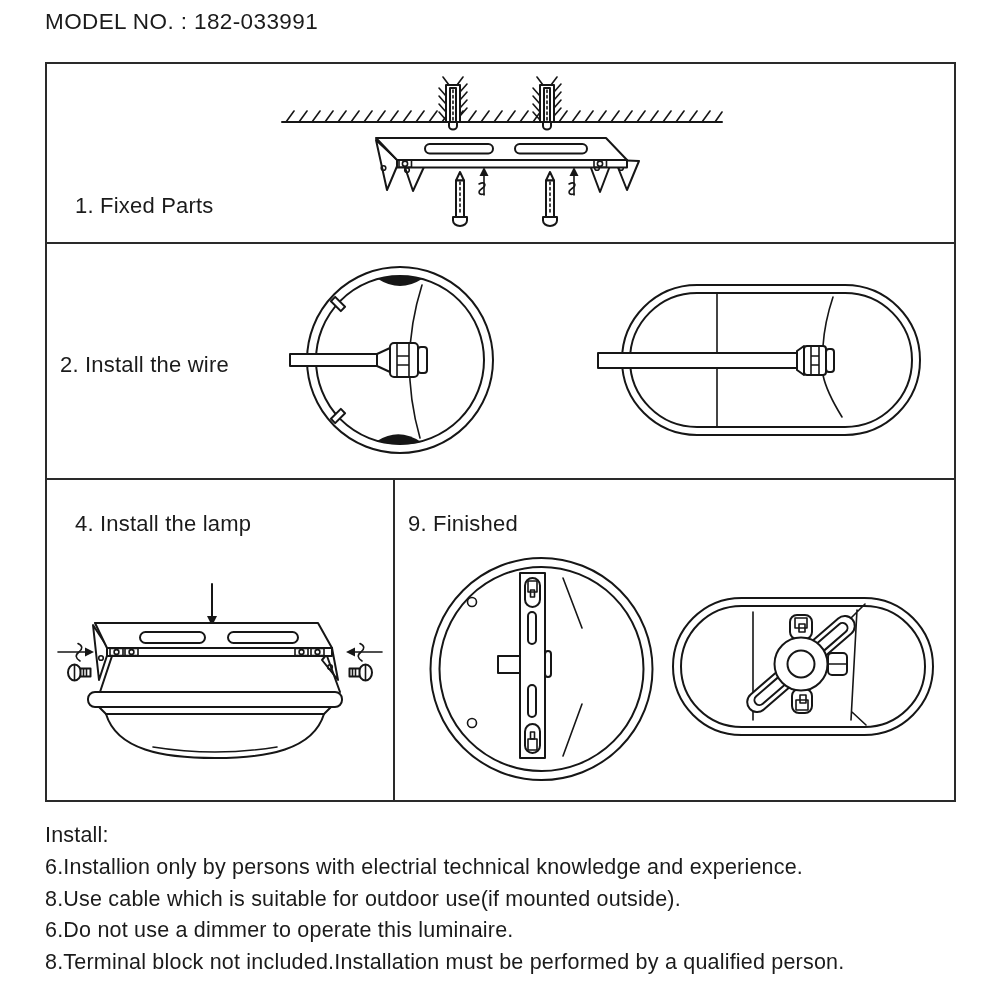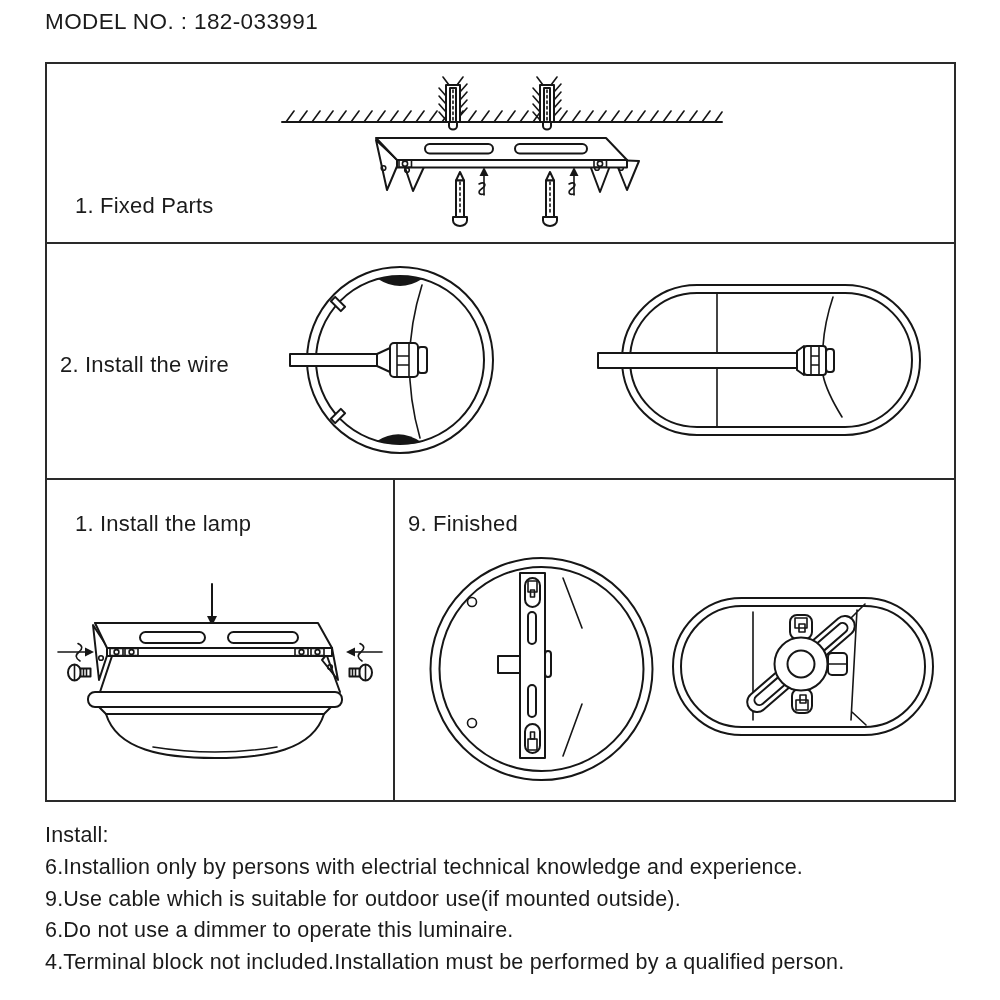--- a/index.html
+++ b/index.html
@@ -37,21 +37,21 @@
     <div class="row1"></div>
     <div class="row2"></div>
     <div class="row3">
       <div class="cell3a"></div>
       <div class="cell3b"></div>
     </div>
   </div>
 
   <div class="step-label lbl1">1. Fixed Parts</div>
   <div class="step-label lbl2">2. Install the wire</div>
-  <div class="step-label lbl3">1. Install the lamp</div>
+  <div class="step-label lbl3">4. Install the lamp</div>
   <div class="step-label lbl4">9. Finished</div>
 
   <svg class="dg" style="left:270px;top:68px" width="460" height="170" viewBox="0 0 460 170">
     <g>
       <path class="s" d="M12,54 H452"></path>
       <path class="t" d="M16,54 l8,-11 M29,54 l8,-11 M42,54 l8,-11 M55,54 l8,-11 M68,54 l8,-11 M81,54 l8,-11 M94,54 l8,-11 M107,54 l8,-11 M120,54 l8,-11 M133,54 l8,-11 M146,54 l8,-11 M159,54 l8,-11 M172,54 l8,-11 M185,54 l8,-11 M198,54 l8,-11 M211,54 l8,-11 M224,54 l8,-11 M237,54 l8,-11 M250,54 l8,-11 M263,54 l8,-11 M276,54 l8,-11 M289,54 l8,-11 M302,54 l8,-11 M315,54 l8,-11 M328,54 l8,-11 M341,54 l8,-11 M354,54 l8,-11 M367,54 l8,-11 M380,54 l8,-11 M393,54 l8,-11 M406,54 l8,-11 M419,54 l8,-11 M432,54 l8,-11 M445,54 l7,-10"></path>
     </g>
     <g>
       <rect class="w" x="176" y="17" width="14" height="37"></rect>
       <path class="t" d="M176,28 l-7,-8 M176,36 l-7,-8 M176,44 l-7,-8 M176,52 l-7,-8 M190,24 l7,-8 M190,32 l7,-8 M190,40 l7,-8 M190,48 l7,-8 M179,17 l-6,-8 M187,17 l6,-8"></path>
@@ -228,18 +228,18 @@
       <rect class="w" x="163" y="63" width="19" height="22" rx="4"></rect>
       <path class="t" d="M163,74 H182"></path>
       <circle class="w" cx="136" cy="74" r="26.5"></circle>
       <circle class="s" cx="136" cy="74" r="13.5"></circle>
     </g>
   </svg>
 
   <div class="warnings">
     <div>Install:</div>
     <div>6.Installion only by persons with electrial technical knowledge and experience.</div>
-    <div>9.Use cable which is suitable for outdoor use(if mounted outside).</div>
+    <div>8.Use cable which is suitable for outdoor use(if mounted outside).</div>
     <div>6.Do not use a dimmer to operate this luminaire.</div>
-    <div>4.Terminal block not included.Installation must be performed by a qualified person.</div>
+    <div>8.Terminal block not included.Installation must be performed by a qualified person.</div>
   </div>
 
 </div>
 
 </body></html>

